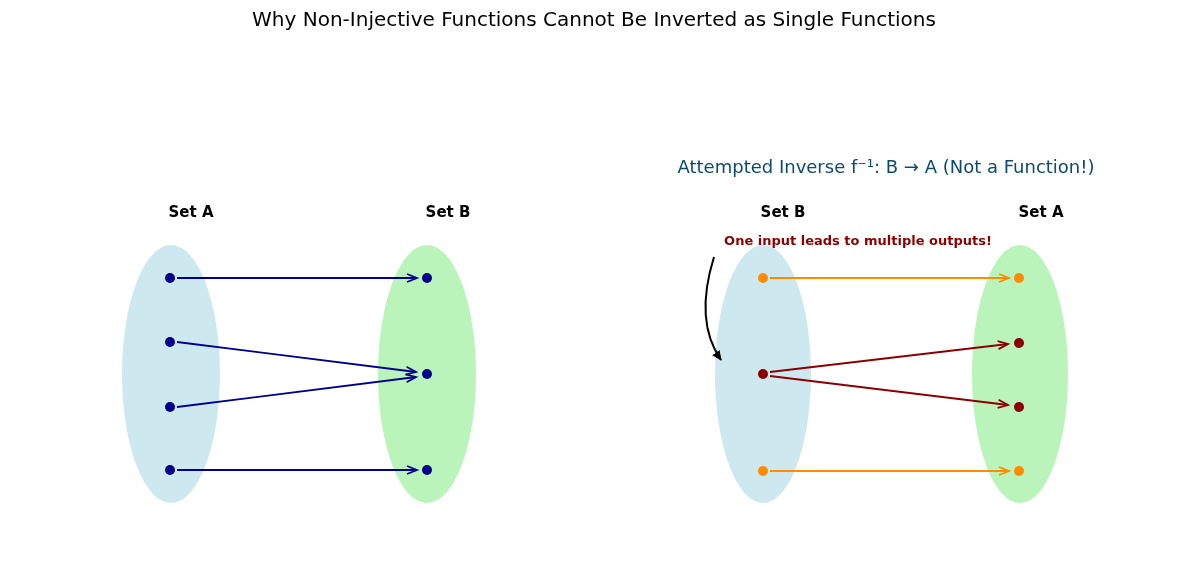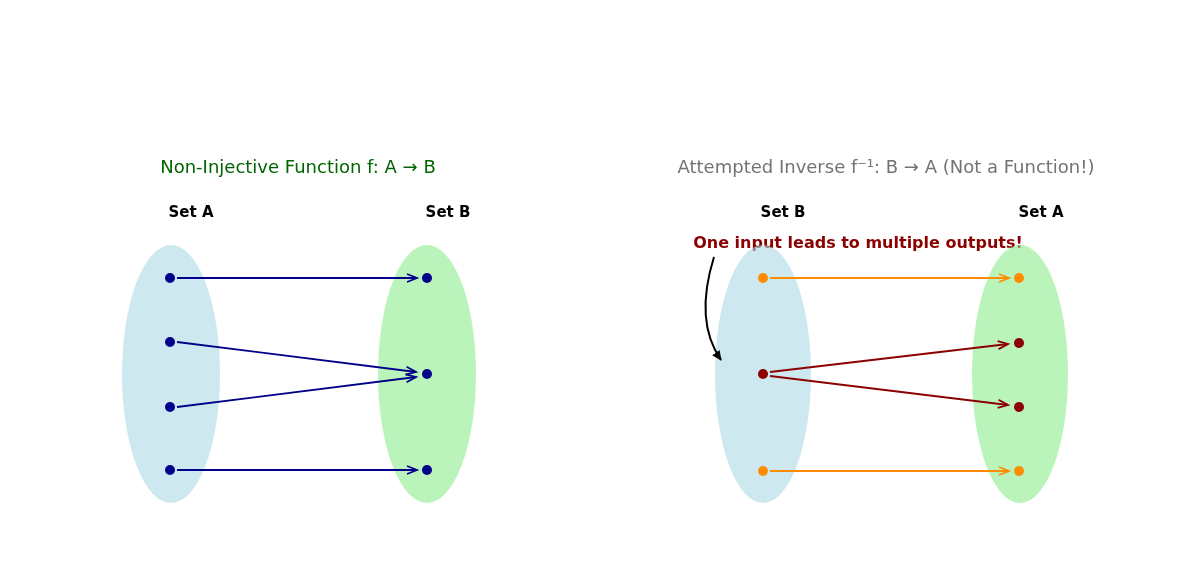--- a/index.html
+++ b/index.html
@@ -13,46 +13,46 @@
   }
   .txt {
     position: absolute;
     transform: translateX(-50%);
     white-space: nowrap;
     color: #000000;
   }
   .main-title { left: 594px; top: 7px; font-size: 20px; }
   .panel-title { top: 156px; font-size: 18px; }
   .panel-title.green { left: 298px; color: #006400; }
-  .panel-title.red   { left: 886px; color: #737373; }
+  .panel-title.red   { left: 886px; color: #0c4a6e; }
   .set-label { top: 203px; font-size: 15px; font-weight: bold; margin-left: 21px; }
   .set-label.l1 { left: 170px; }
   .set-label.l2 { left: 427px; }
   .set-label.r1 { left: 762px; }
   .set-label.r2 { left: 1020px; }
-  .annotation { left: 858px; top: 233px; font-size: 16px; font-weight: bold; color: #8B0000; }
+  .annotation { left: 858px; top: 233px; font-size: 13px; font-weight: bold; color: #8B0000; }
   svg.canvas { position: absolute; left: 0; top: 0; }
   .ellipse-blue  { fill: rgba(173, 216, 230, 0.60); }
   .ellipse-green { fill: rgba(144, 238, 144, 0.62); }
   .dot-navy   { fill: #00008B; }
   .dot-red    { fill: #8B0000; }
   .dot-orange { fill: #FF8C00; }
   .edge { fill: none; stroke-width: 1.8; }
   .edge-navy   { stroke: #00008B; }
   .edge-red    { stroke: #8B0000; }
   .edge-orange { stroke: #FF8C00; }
   .edge-black  { stroke: #000000; stroke-width: 2; fill: none; }
 </style>
 </head>
 <body>
 
 <div class="fig">
 
+  <div class="txt main-title">Why Non-Injective Functions Cannot Be Inverted as Single Functions</div>
 
-  <div class="txt panel-title green">Non-Injective Function f: A → B</div>
   <div class="txt panel-title red">Attempted Inverse f⁻¹: B → A (Not a Function!)</div>
 
   <div class="txt set-label l1">Set A</div>
   <div class="txt set-label l2">Set B</div>
   <div class="txt set-label r1">Set B</div>
   <div class="txt set-label r2">Set A</div>
 
   <div class="txt annotation">One input leads to multiple outputs!</div>
 
   <svg class="canvas" width="1189" height="577" viewBox="0 0 1189 577">

